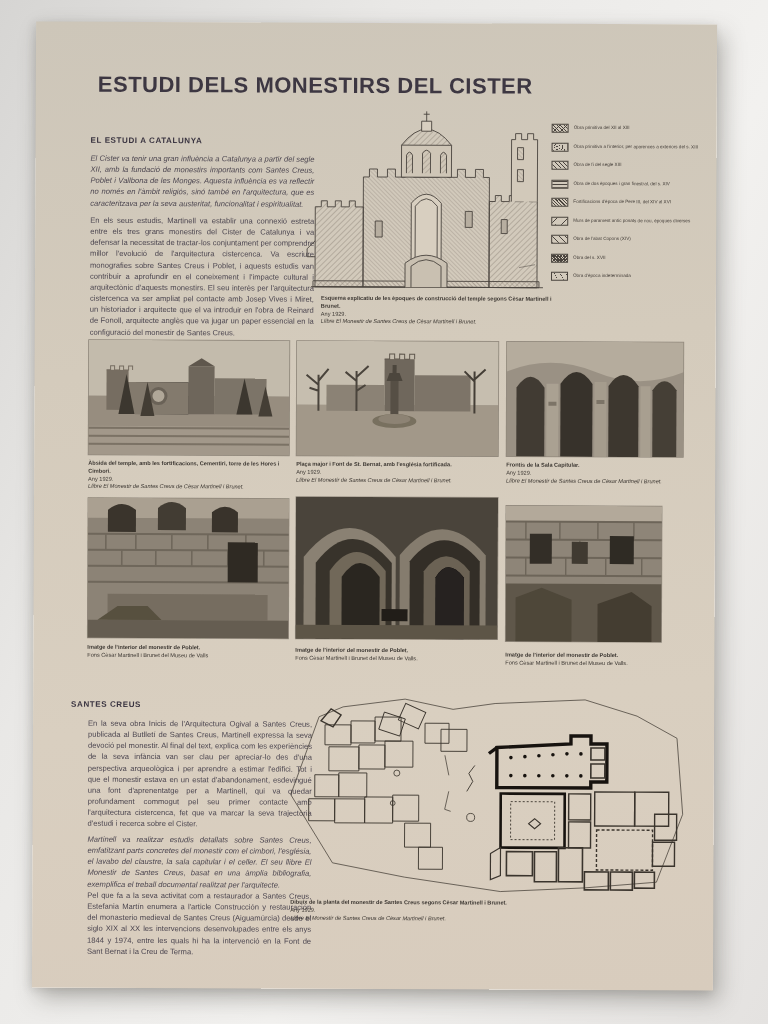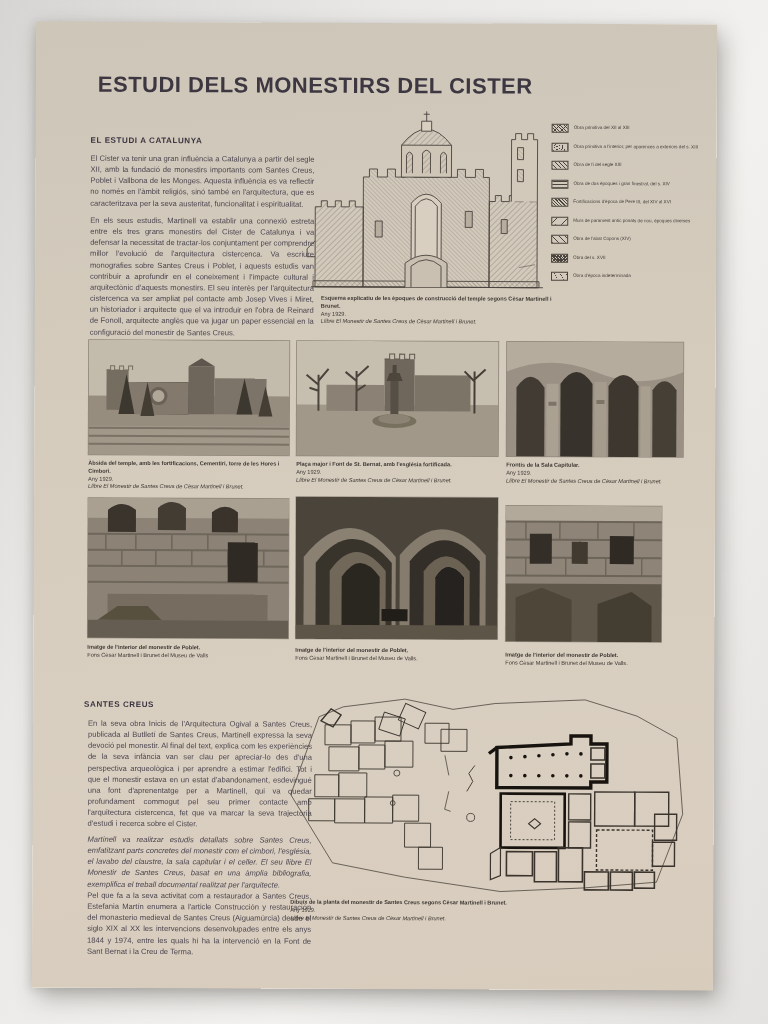--- a/index.html
+++ b/index.html
@@ -47,21 +47,21 @@
   .plan { position:absolute; left:252px; top:672px; width:404px; height:200px; }
 </style>
 </head>
 <body>
 
 <div class="poster">
 
   <div class="title">ESTUDI DELS MONESTIRS DEL CISTER</div>
 
   <div class="sec-head" style="left:55px; top:114px;">EL ESTUDI A CATALUNYA</div>
-  <div class="para" style="left:55px; top:131px;">El Cister va tenir una gran influència a Catalunya a partir del segle XII, amb la fundació de monestirs importants com Santes Creus, Poblet i Vallbona de les Monges. Aquesta influència es va reflectir no només en l'àmbit religiós, sinó també en l'arquitectura, que es caracteritzava per la seva austeritat, funcionalitat i espiritualitat.</div>
+  <div class="para" style="left:55px; top:131px;font-style:italic;">El Cister va tenir una gran influència a Catalunya a partir del segle XII, amb la fundació de monestirs importants com Santes Creus, Poblet i Vallbona de les Monges. Aquesta influència es va reflectir no només en l'àmbit religiós, sinó també en l'arquitectura, que es caracteritzava per la seva austeritat, funcionalitat i espiritualitat.</div>
   <div class="para" style="left:55px; top:193px;">En els seus estudis, Martinell va establir una connexió estreta entre els tres grans monestirs del Cister de Catalunya i va defensar la necessitat de tractar-los conjuntament per comprendre millor l'evolució de l'arquitectura cistercenca. Va escriure monografies sobre Santes Creus i Poblet, i aquests estudis van contribuir a aprofundir en el coneixement i l'impacte cultural i arquitectònic d'aquests monestirs. El seu interès per l'arquitectura cistercenca va ser ampliat pel contacte amb Josep Vives i Miret, un historiador i arquitecte que el va introduir en l'obra de Reinard de Fonoll, arquitecte anglès que va jugar un paper essencial en la configuració del monestir de Santes Creus.</div>
 
   <div class="drawing">
     <svg viewBox="0 0 242 182" preserveAspectRatio="none">
       <defs>
         <pattern id="h1" width="4" height="4" patternUnits="userSpaceOnUse" patternTransform="rotate(45)">
           <line x1="0" y1="0" x2="0" y2="4" stroke="#6b6257" stroke-width=".6"></line>
         </pattern>
         <pattern id="h2" width="3" height="3" patternUnits="userSpaceOnUse" patternTransform="rotate(-45)">
           <line x1="0" y1="0" x2="0" y2="3" stroke="#7a7166" stroke-width=".5"></line>
@@ -273,21 +273,21 @@
   </div>
   <div class="caption" style="left:262px; top:624px; width:205px;">
     <div class="c-t">Imatge de l'interior del monestir de Poblet.</div>
     <div>Fons Cèsar Martinell i Brunet del Museu de Valls.</div>
   </div>
   <div class="caption" style="left:472px; top:628px; width:180px;">
     <div class="c-t">Imatge de l'interior del monestir de Poblet.</div>
     <div>Fons Cèsar Martinell i Brunet del Museu de Valls.</div>
   </div>
 
-  <div class="sec-head" style="left:51px; top:678px;">SANTES CREUS</div>
+  <div class="sec-head" style="left:38px; top:678px;">SANTES CREUS</div>
   <div class="para" style="left:55px; top:696px;">En la seva obra Inicis de l'Arquitectura Ogival a Santes Creus, publicada al Butlletí de Santes Creus, Martinell expressa la seva devoció pel monestir. Al final del text, explica com les experiències de la seva infància van ser clau per apreciar-lo des d'una perspectiva arqueològica i per aprendre a estimar l'edifici. Tot i que el monestir estava en un estat d'abandonament, esdevingué una font d'aprenentatge per a Martinell, qui va quedar profundament commogut pel seu primer contacte amb l'arquitectura cistercenca, fet que va marcar la seva trajectòria d'estudi i recerca sobre el Cister.</div>
   <div class="para" style="left:55px; top:812px;font-style:italic;">Martinell va realitzar estudis detallats sobre Santes Creus, emfatitzant parts concretes del monestir com el cimbori, l'església, el lavabo del claustre, la sala capitular i el celler. El seu llibre El Monestir de Santes Creus, basat en una àmplia bibliografia, exemplifica el treball documental realitzat per l'arquitecte.</div>
   <div class="para" style="left:55px; top:868px;">Pel que fa a la seva activitat com a restaurador a Santes Creus, Estefania Martín enumera a l'article Construcción y restauración del monasterio medieval de Santes Creus (Aiguamúrcia) desde el siglo XIX al XX les intervencions desenvolupades entre els anys 1844 y 1974, entre les quals hi ha la intervenció en la Font de Sant Bernat i la Creu de Terma.</div>
 
   <div class="plan">
     <svg viewBox="0 0 404 200" preserveAspectRatio="none">
       <g stroke="#3a342d" fill="none" stroke-width=".8">
 
         <path d="M6 100 L34 22 L58 12 L120 4 L168 14 L210 8 L300 4 L352 20 L392 42 L398 118 L372 186 L300 192 L216 196 L120 182 L48 168 Z" stroke-width=".7"></path>
 

